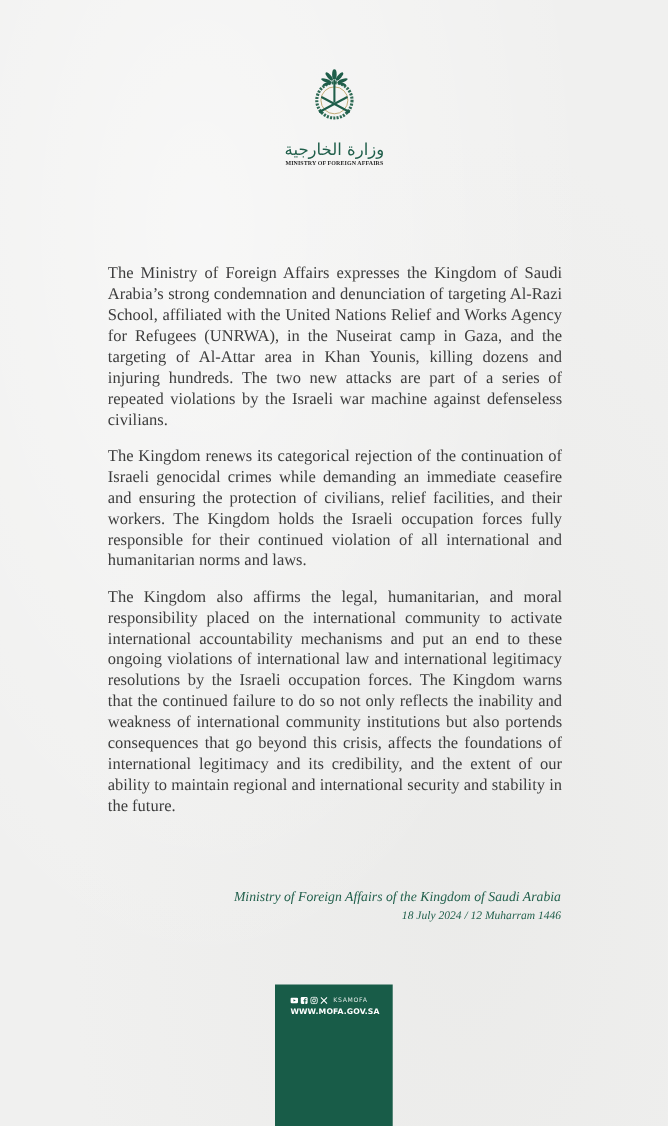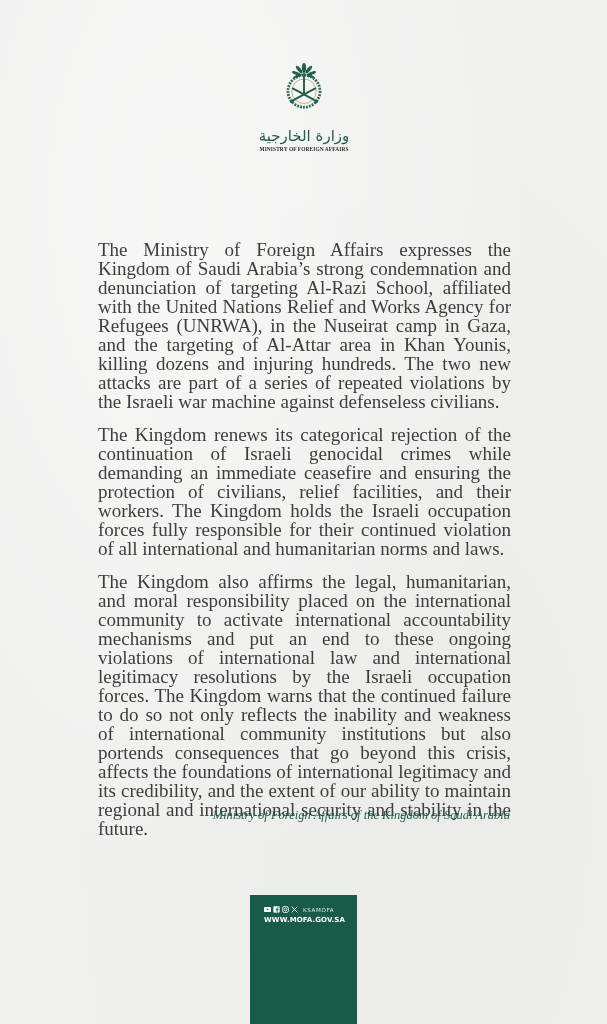--- a/index.html
+++ b/index.html
@@ -30,21 +30,21 @@
   .english-name {
     font-family: "Liberation Serif", serif;
     font-size: 5.4px; font-weight: bold; color: #2b2b2b; letter-spacing: 0.1px;
     margin-top: 1px; white-space: nowrap;
   }
   .body-text {
     position: absolute; left: 98px; top: 240px; width: 413px;
   }
   .body-text p {
     margin: 0 0 14px 0;
-    font-size: 19px; line-height: 19px;
+    font-size: 15px; line-height: 19px;
     text-align: justify; color: #3d3d3d; font-family: Liberation Serif, serif;
   }
   .signature {
     position: absolute; left: 100px; top: 806px; width: 410px; text-align: right;
     color: #1f5e4a; font-style: italic;
   }
   .sig-line1 { font-size: 12.5px; line-height: 18px; }
   .sig-line2 { font-size: 10.5px; line-height: 15px; margin-top: 1px; }
   .footer-panel {
     position: absolute; left: 250px; top: 895px; width: 107px; height: 129px;
@@ -98,20 +98,21 @@
   </div>
 
   <div class="body-text">
     <p>The Ministry of Foreign Affairs expresses the Kingdom of Saudi Arabia’s strong condemnation and denunciation of targeting Al-Razi School, affiliated with the United Nations Relief and Works Agency for Refugees (UNRWA), in the Nuseirat camp in Gaza, and the targeting of Al-Attar area in Khan Younis, killing dozens and injuring hundreds. The two new attacks are part of a series of repeated violations by the Israeli war machine against defenseless civilians.</p>
     <p>The Kingdom renews its categorical rejection of the continuation of Israeli genocidal crimes while demanding an immediate ceasefire and ensuring the protection of civilians, relief facilities, and their workers. The Kingdom holds the Israeli occupation forces fully responsible for their continued violation of all international and humanitarian norms and laws.</p>
     <p>The Kingdom also affirms the legal, humanitarian, and moral responsibility placed on the international community to activate international accountability mechanisms and put an end to these ongoing violations of international law and international legitimacy resolutions by the Israeli occupation forces. The Kingdom warns that the continued failure to do so not only reflects the inability and weakness of international community institutions but also portends consequences that go beyond this crisis, affects the foundations of international legitimacy and its credibility, and the extent of our ability to maintain regional and international security and stability in the future.</p>
   </div>
 
   <div class="signature">
     <div class="sig-line1">Ministry of Foreign Affairs of the Kingdom of Saudi Arabia</div>
+    <div class="sig-line2">18 July 2024 / 12 Muharram 1446</div>
   </div>
 
   <div class="footer-panel">
     <div class="social-row">
       <svg class="soc-icon" viewBox="0 0 10 10">
         <rect x="0" y="1.5" width="10" height="7" rx="1.5" fill="#ffffff"></rect>
         <path d="M4 3.5 L7 5 L4 6.5 Z" fill="#185c48"></path>
       </svg>
       <svg class="soc-icon" viewBox="0 0 10 10">
         <rect x="0.5" y="0.5" width="9" height="9" rx="1.5" fill="#ffffff"></rect>

